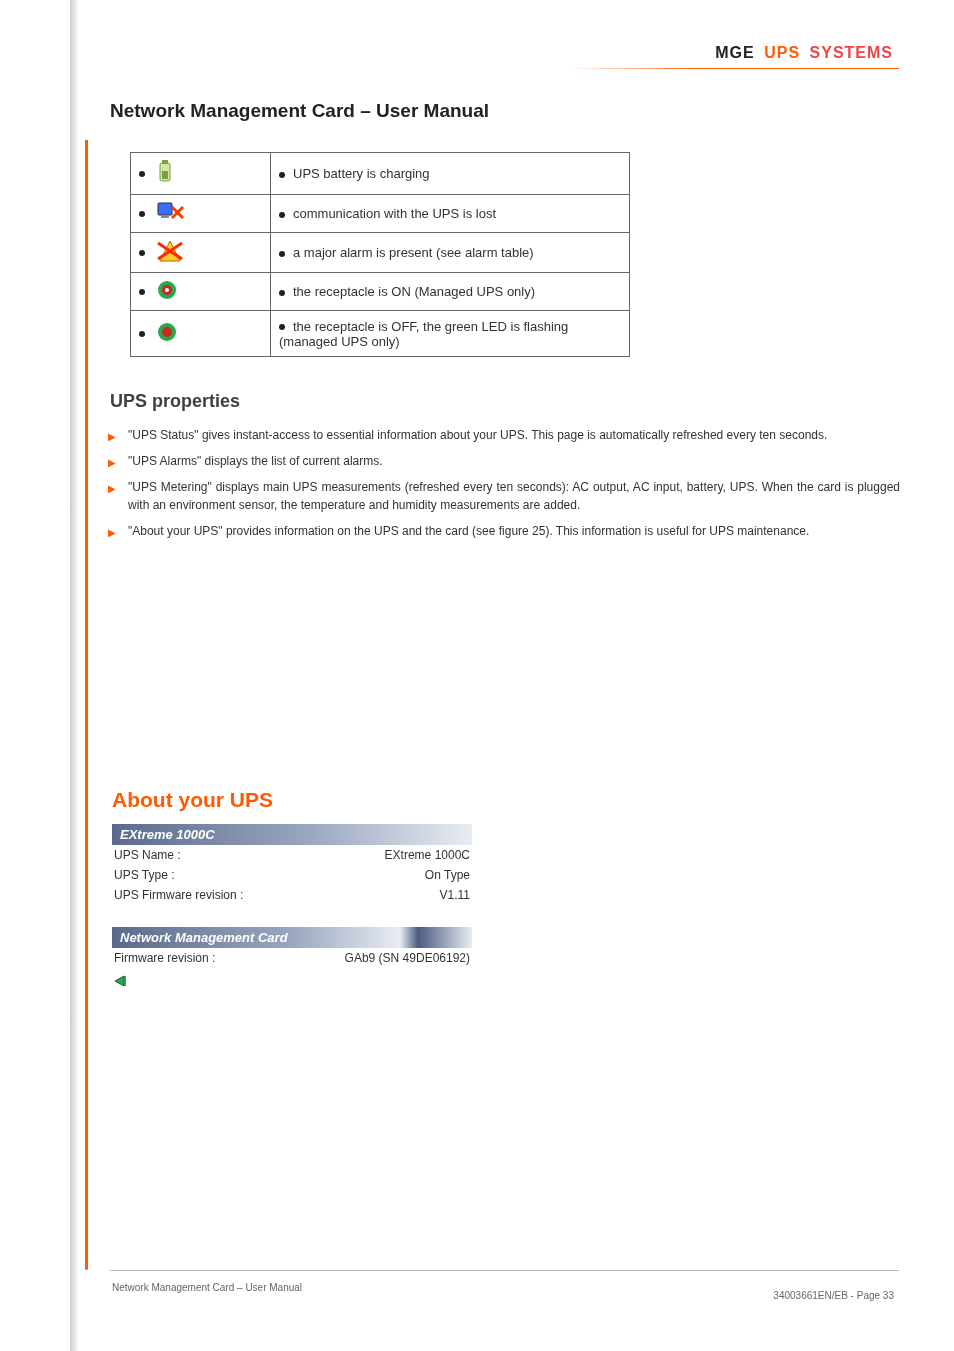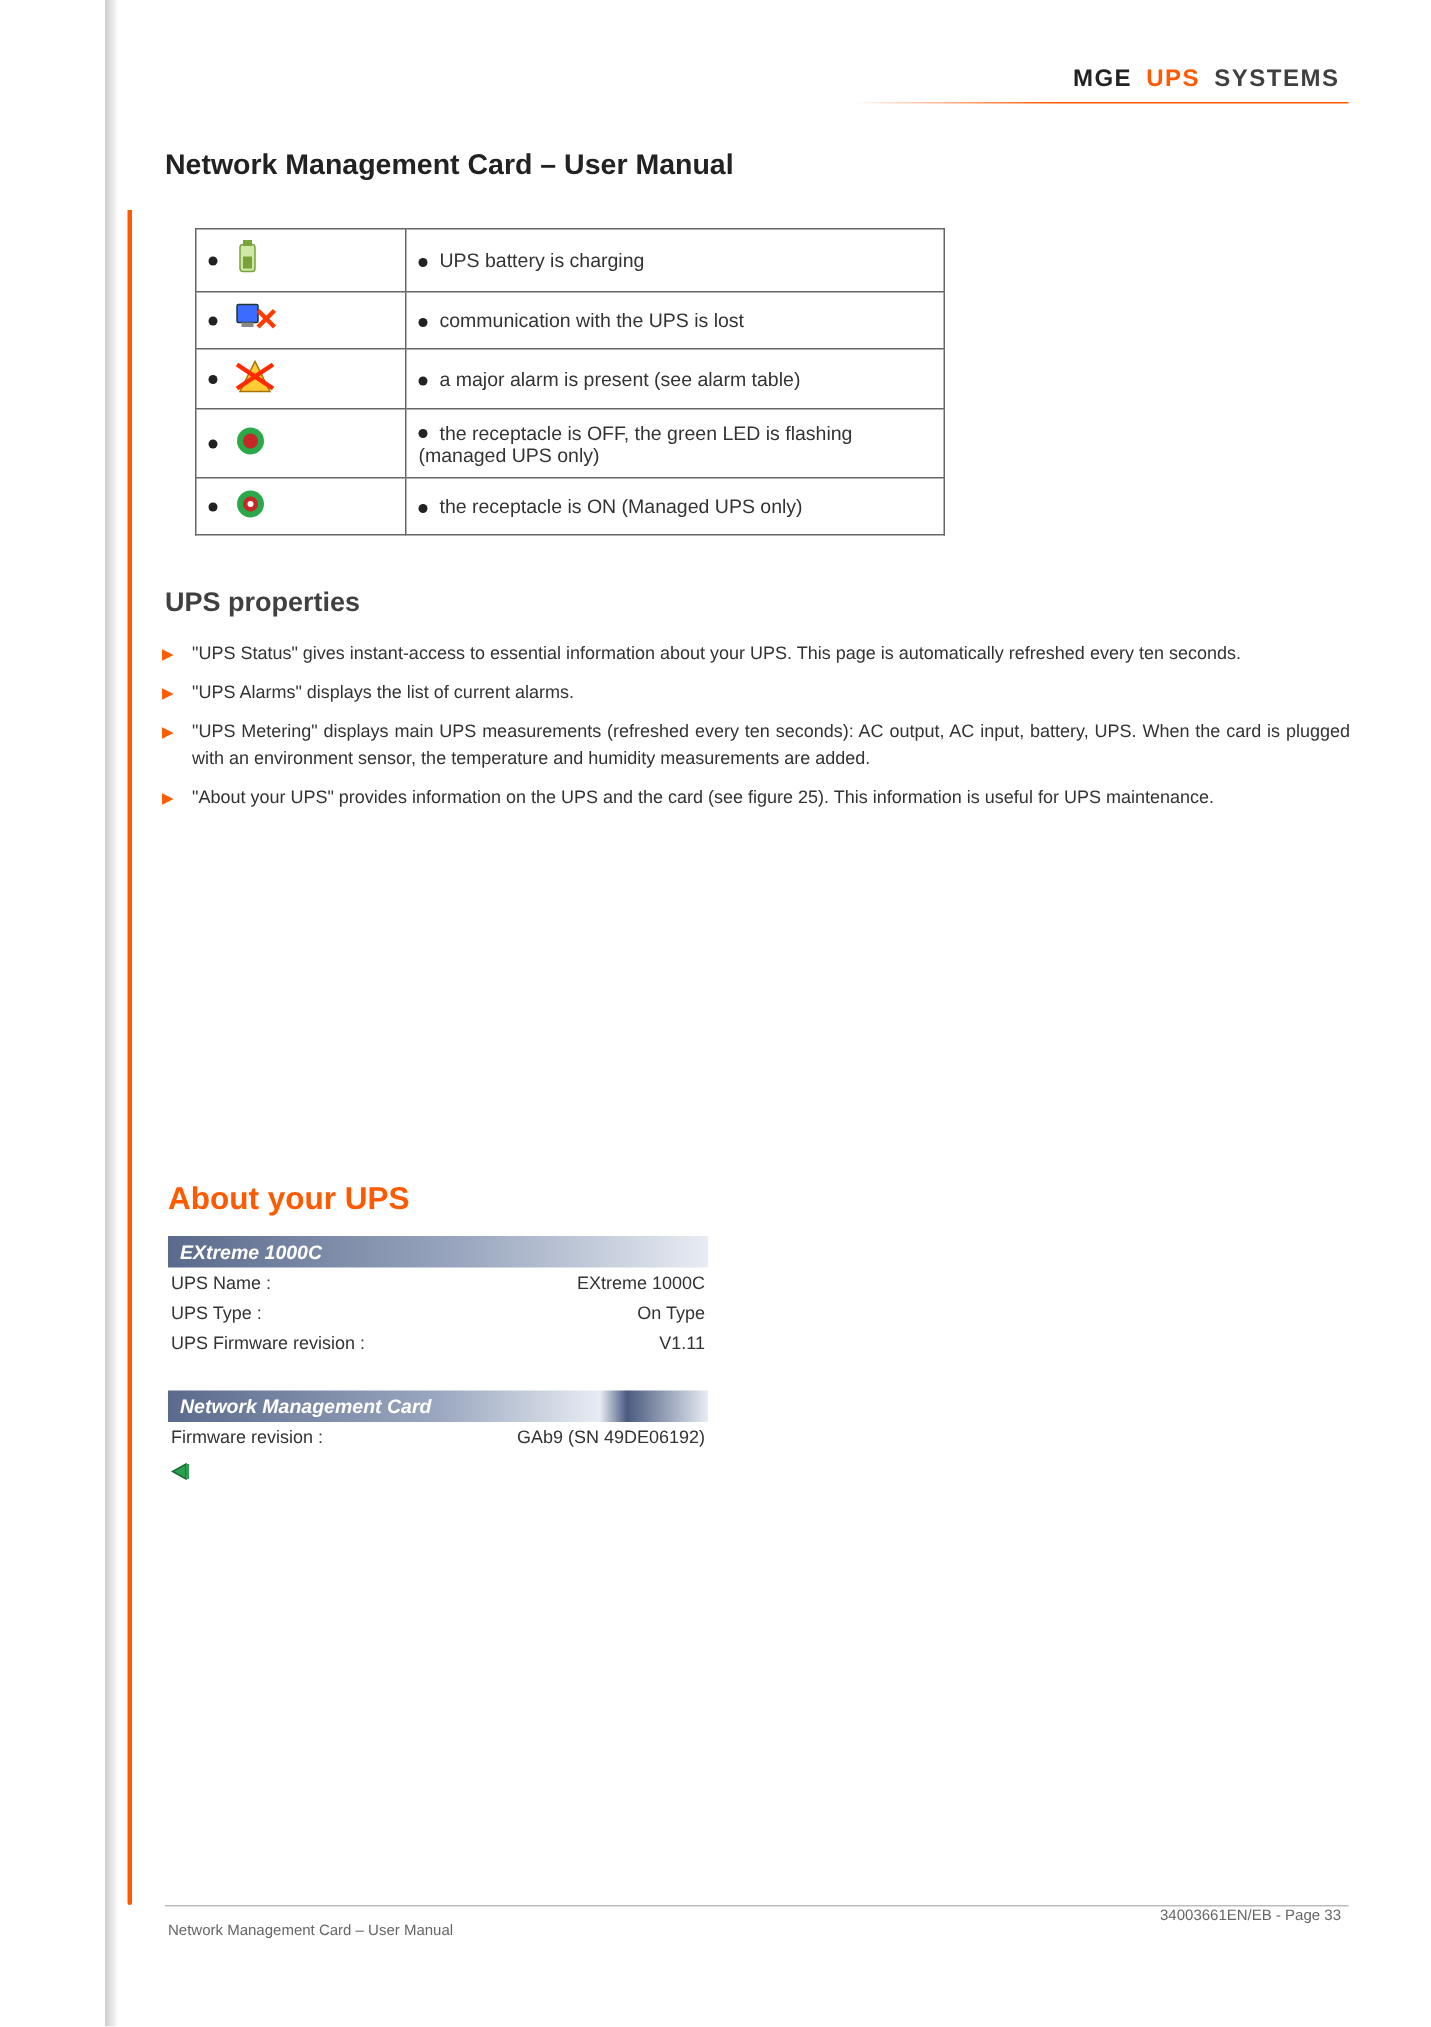--- a/index.html
+++ b/index.html
@@ -4,21 +4,21 @@
 <style>
   * { box-sizing: border-box; margin: 0; padding: 0; }
   body { width: 954px; height: 1351px; font-family: Arial, Helvetica, sans-serif; font-size: 12px; color: #333; position: relative; background: #fff; }
   .side-accent { position: absolute; left: 70px; top: 0; width: 30px; height: 100%; background: linear-gradient(to right, #ccc 0%, #fff 30%, #fff 100%); }
   .side-curve { position: absolute; left: 85px; top: 140px; width: 3px; height: 1130px; background: #ff5a00; border-radius: 0 0 2px 2px; transform-origin: top left; }
   .side-curve::before { content: ""; position: absolute; top: -20px; left: 0; width: 20px; height: 40px; background: radial-gradient(circle at 100% 100%, transparent 38px, #ff5a00 38px, #ff5a00 40px, transparent 40px); display:none; }
   .brand-bar { position: absolute; top: 40px; right: 55px; width: 280px; height: 26px; display:flex; align-items:center; justify-content:flex-end; padding-right:6px; }
   .brand-bar .brand-txt { font-weight:bold; letter-spacing:1px; font-size:16px; }
   .brand-bar .mge { color:#222; }
   .brand-bar .ups { color:#ff5a00; margin:0 4px; }
-  .brand-bar .sys { color:#404040; }
+  .brand-bar .sys { color:#ef4444; }
   .brand-underline { position:absolute; top:68px; right:55px; width:330px; height:1px; background: linear-gradient(to right, transparent, #ff5a00 40%, #ff5a00); }
   .content { position: absolute; left: 110px; top: 100px; width: 790px; }
   h2.doc-title { font-size: 19px; font-weight: bold; color: #222; margin-bottom: 30px; }
   .sub-note { font-size: 12px; margin: 12px 0 14px 2px; }
   table.icons { border-collapse: collapse; margin-left: 20px; width: 500px; }
   table.icons td { border: 1px solid #666; padding: 6px 8px; vertical-align: middle; }
   table.icons td.iconcell { width: 140px; }
   .dot { display:inline-block; width:6px; height:6px; background:#222; border-radius:50%; margin-right:8px; vertical-align:middle; }
   .ico { display:inline-block; vertical-align:middle; }
   .para { margin: 26px 2px 0 2px; line-height: 1.55; text-align: justify; }
@@ -28,21 +28,21 @@
   ul.orange li::before { content:"\25B6"; color:#ff5a00; font-size:10px; position:absolute; left:0; top:3px; }
   h3.sec-orange { font-size:21px; font-weight:bold; color:#ff5a00; margin: 30px 0 12px 0; }
   .panel-header { background: linear-gradient(to right, #5a6a8c 0%, #9aa7bf 55%, #e8ecf3 100%); color:#fff; font-style:italic; font-weight:bold; font-size:13px; padding:3px 8px; width: 360px; }
   .panel-header.network { margin-top: 22px; background: linear-gradient(to right, #5a6a8c 0%, #9aa7bf 50%, #e8ecf3 80%, #4a5a80 85%, #e8ecf3 100%); }
   .kv { width: 360px; }
   .kv-row { display:flex; justify-content:space-between; padding:3px 2px; font-size:12px;gap:44px; }
   .backnav { margin: 4px 0 0 0; display:inline-block; font-size:14px; color:#2a5; }
   .backnav svg { vertical-align:middle; }
   .footer-line { position:absolute; left:110px; right:55px; bottom:80px; height:1px; background:#bbb; }
   .footer-left { position:absolute; left:112px; bottom:58px; font-size:10px; color:#666; }
-  .footer-right { position:absolute; right:60px; bottom:68px; font-size:10px; color:#666; }
+  .footer-right { position:absolute; right:60px; bottom:50px; font-size:10px; color:#666; }
   .screenshot-block { margin-left: 2px; }
   .desc-cell { font-size:13px; }
   .tall { height: 46px; vertical-align: top; }
 </style>
 </head>
 <body>
 
 <div class="side-accent"></div>
 <div class="side-curve"></div>
 
@@ -92,41 +92,41 @@
           <svg width="28" height="24">
                 <polygon points="4,22 24,22 14,2" fill="#ffcc33" stroke="#b07000"></polygon>
                 <line x1="2" y1="4" x2="26" y2="20" stroke="#ff2a00" stroke-width="3"></line>
                 <line x1="26" y1="4" x2="2" y2="20" stroke="#ff2a00" stroke-width="3"></line>
               </svg>
         </span>
       </td>
       <td class="desc-cell"><span class="dot"></span><span>a major alarm is present (see alarm table)</span></td>
     </tr>
     <tr>
-      <td class="iconcell tall"><span class="dot"></span>
-        <span class="ico">
-          <svg width="22" height="22">
-                <circle cx="11" cy="11" r="9" fill="#2aa84a"></circle>
-                <circle cx="11" cy="11" r="5" fill="#c62828"></circle>
-              </svg>
-        </span>
-      </td>
-      <td class="desc-cell tall"><span class="dot"></span><span>the receptacle is OFF, the green LED is flashing (managed UPS only)</span></td>
-    </tr>
-    <tr>
       <td class="iconcell"><span class="dot"></span>
         <span class="ico">
           <svg width="22" height="22">
                 <circle cx="11" cy="11" r="9" fill="#2aa84a"></circle>
                 <circle cx="11" cy="11" r="5" fill="#c62828"></circle>
                 <circle cx="11" cy="11" r="2" fill="#fff"></circle>
               </svg>
         </span>
       </td>
       <td class="desc-cell"><span class="dot"></span><span>the receptacle is ON (Managed UPS only)</span></td>
+    </tr>
+    <tr>
+      <td class="iconcell tall"><span class="dot"></span>
+        <span class="ico">
+          <svg width="22" height="22">
+                <circle cx="11" cy="11" r="9" fill="#2aa84a"></circle>
+                <circle cx="11" cy="11" r="5" fill="#c62828"></circle>
+              </svg>
+        </span>
+      </td>
+      <td class="desc-cell tall"><span class="dot"></span><span>the receptacle is OFF, the green LED is flashing (managed UPS only)</span></td>
     </tr>
   </tbody>
     </table>
 
 
   <h3 class="sec">UPS properties</h3>
 
   <ul class="orange">
     <li><span>"UPS Status" gives instant-access to essential information about your UPS. This page is automatically refreshed every ten seconds.</span></li>
     <li><span>"UPS Alarms" displays the list of current alarms.</span></li>

